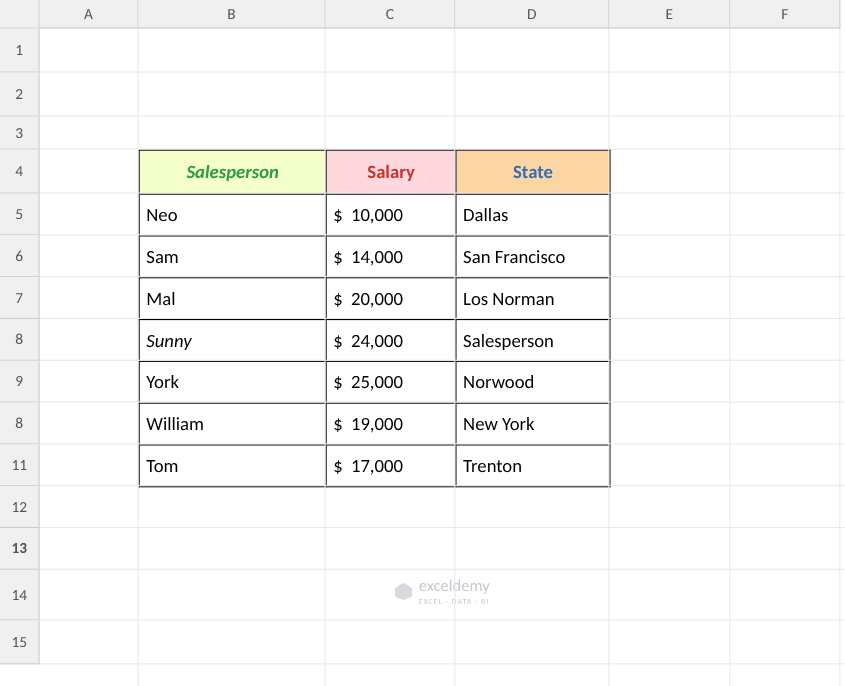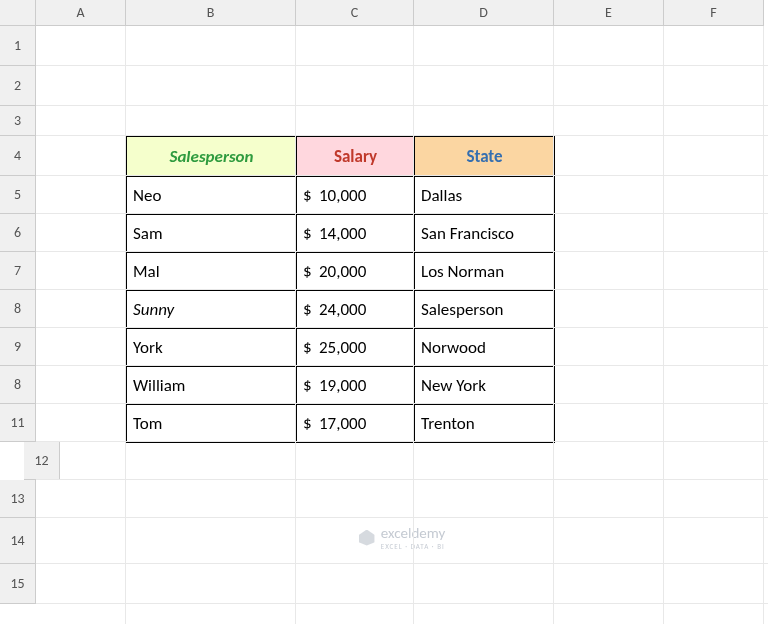--- a/index.html
+++ b/index.html
@@ -144,22 +144,22 @@
       <div class="row-header" style="height: 40px;">2</div>
       <div class="row-header" style="height: 30px;">3</div>
       <div class="row-header" style="height: 40px;">4</div>
       <div class="row-header" style="height: 38px;">5</div>
       <div class="row-header" style="height: 38px;">6</div>
       <div class="row-header" style="height: 38px;">7</div>
       <div class="row-header" style="height: 38px;">8</div>
       <div class="row-header" style="height: 38px;">9</div>
       <div class="row-header" style="height: 38px;">8</div>
       <div class="row-header" style="height: 38px;">11</div>
-      <div class="row-header" style="height: 38px; margin-left: 24px;">12</div>
-      <div class="row-header" style="height: 38px;">13</div>
+      <div class="row-header" style="height: 38px;">12</div>
+      <div class="row-header" style="height: 38px; font-weight: bold;">13</div>
       <div class="row-header" style="height: 46px;">14</div>
       <div class="row-header" style="height: 40px;">15</div>
     </div>
 
   <div class="grid-area" id="grid-area">
 
     <table class="data-table" id="data-table" style="left: 90px; top: 110px;">
       <thead>
         <tr>
           <th class="th-sales" style="width: 170px; height: 40px; font-style: italic;">Salesperson</th>

